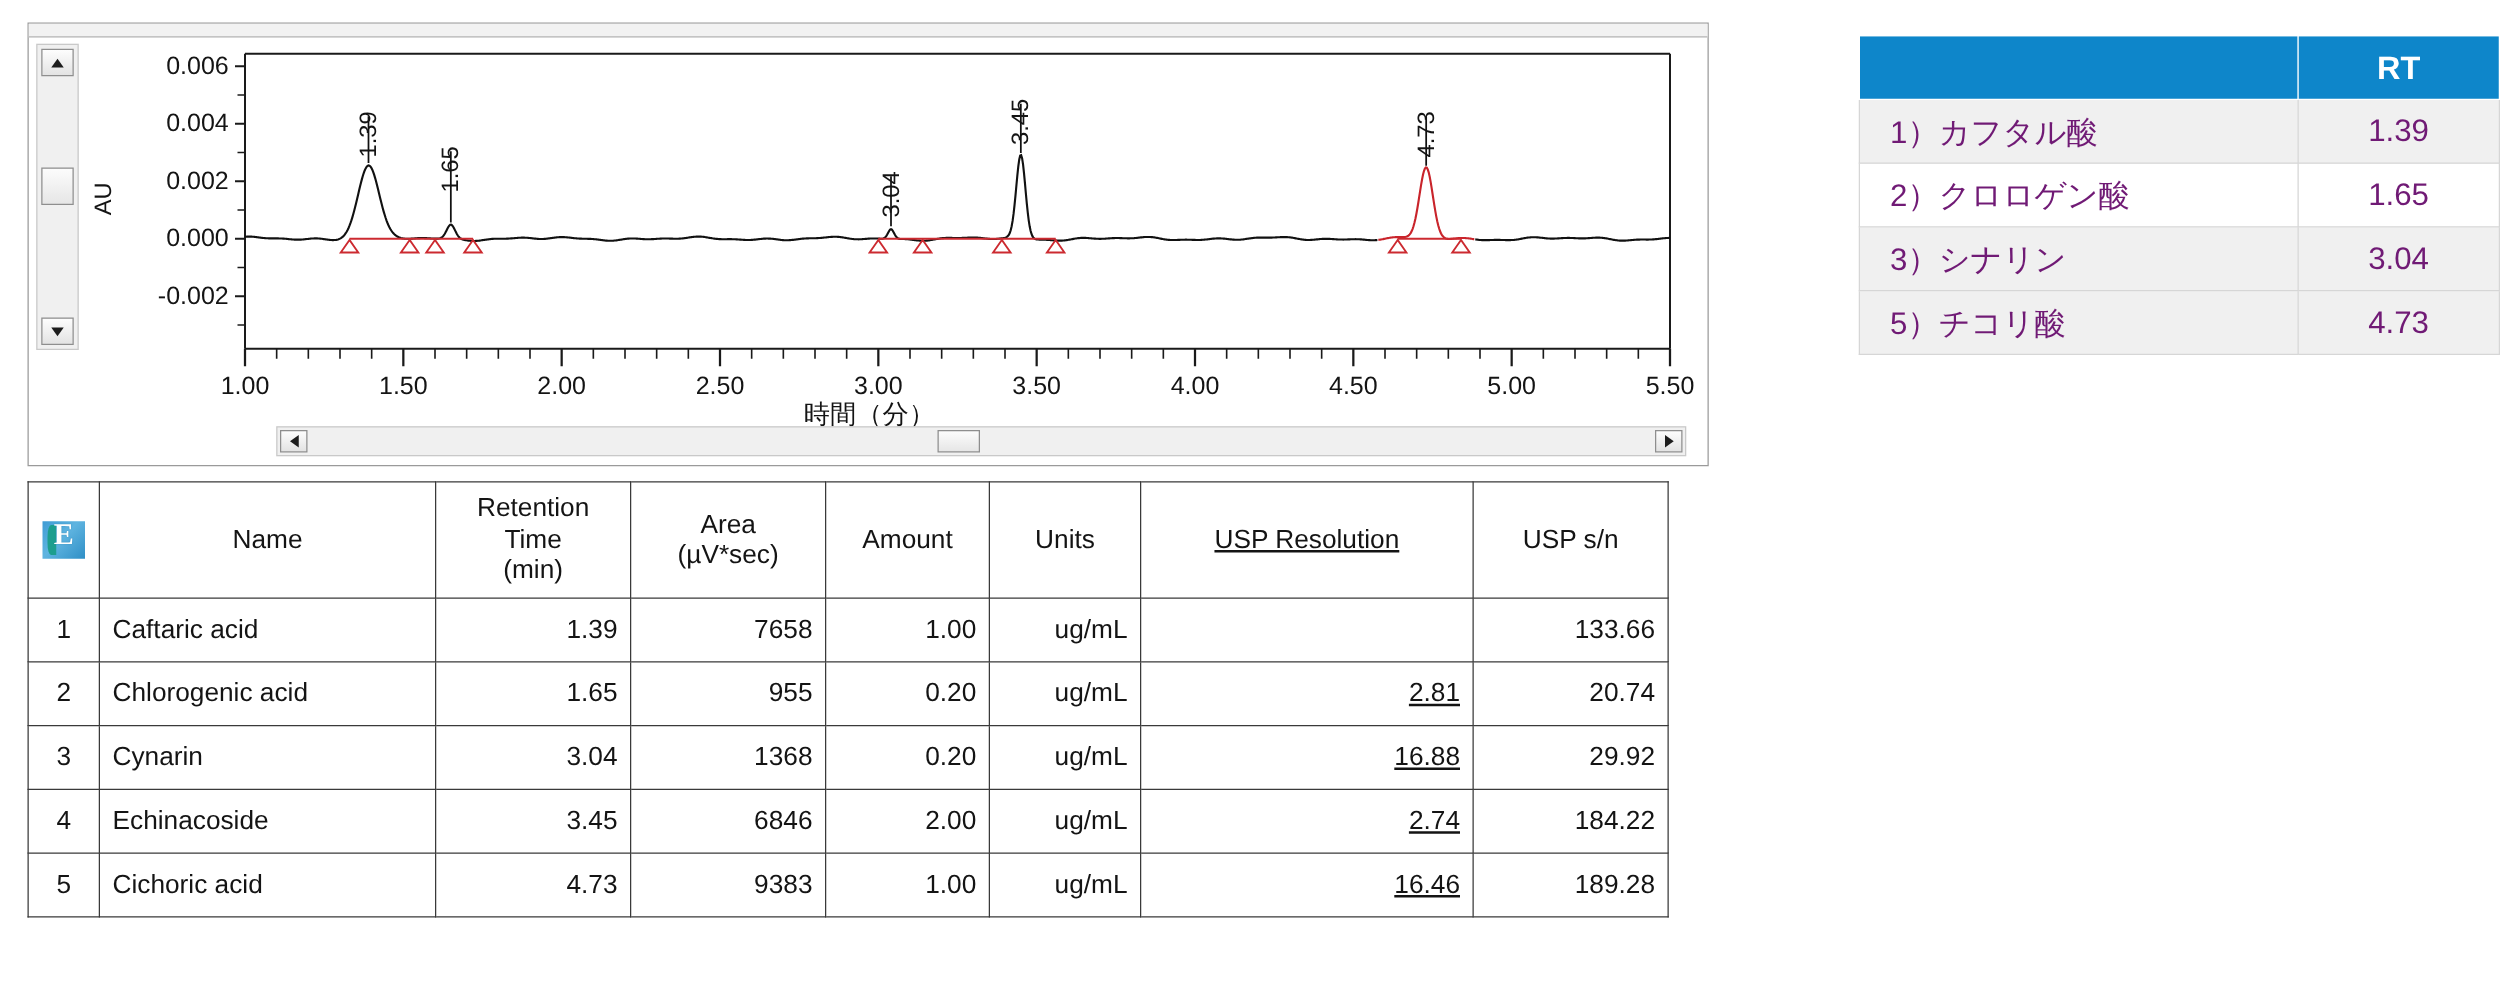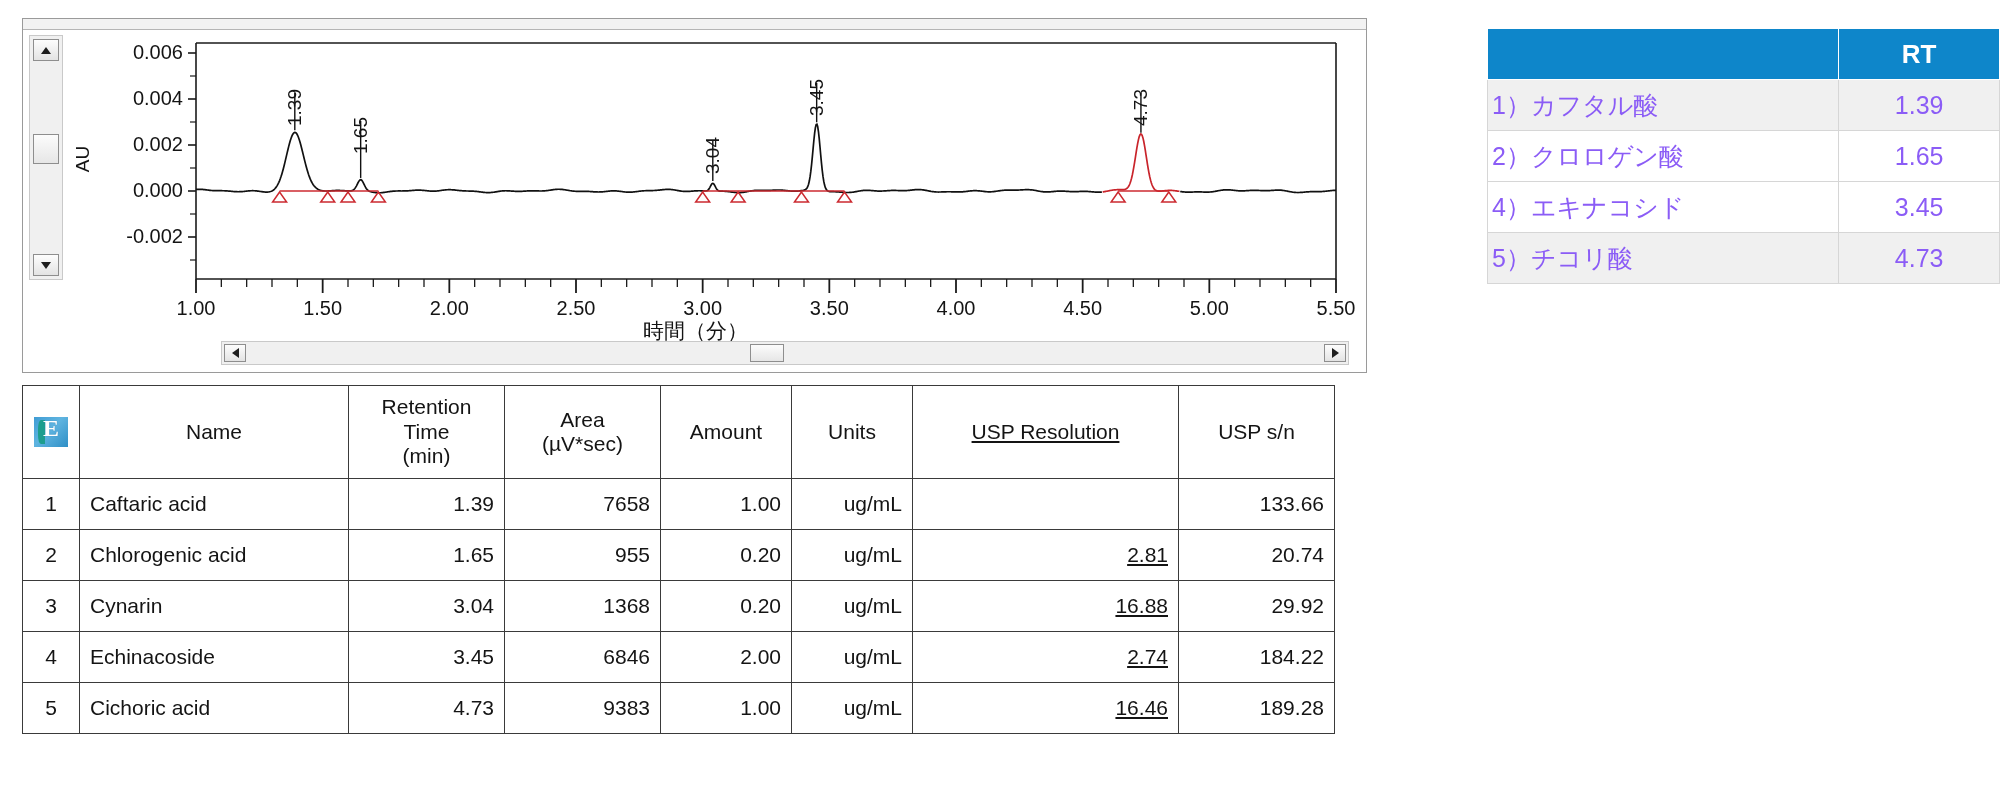--- a/index.html
+++ b/index.html
@@ -117,22 +117,22 @@
     font-size:25px;
     margin-left:39px;
   }
   #legend-table th{
     background:#0e86ca;color:#ffffff;font-weight:bold;
     height:48px;font-size:26px;border:1px solid #ffffff;
   }
   #legend-table th.lg-name{width:355px;}
   #legend-table th.lg-rt{width:160px;}
   #legend-table td{
-    height:50px;border:1px solid #d6d6d6;color:#8b5cf6;
-    padding:0 4px;
+    height:50px;border:1px solid #d6d6d6;color:#701a75;
+    padding:0 24px;
   }
   #legend-table td.lg-name{text-align:left;}
   #legend-table td.lg-rt{text-align:center;}
   #legend-table tr.alt td{background:#f0f0f0;}
   #legend-table tr.plain td{background:#ffffff;}
 </style>
 </head>
 <body>
 
 <div id="chrom-window">
@@ -381,22 +381,22 @@
   </thead>
   <tbody id="legend-body">
       <tr class="alt">
         <td class="lg-name">1）カフタル酸</td>
         <td class="lg-rt">1.39</td>
       </tr>
       <tr class="plain">
         <td class="lg-name">2）クロロゲン酸</td>
         <td class="lg-rt">1.65</td>
       </tr>
-      <tr class="plain">
-        <td class="lg-name">4）エキナコシド</td>
-        <td class="lg-rt">3.45</td>
+      <tr class="alt">
+        <td class="lg-name">3）シナリン</td>
+        <td class="lg-rt">3.04</td>
       </tr>
       <tr class="alt">
         <td class="lg-name">5）チコリ酸</td>
         <td class="lg-rt">4.73</td>
       </tr>
     </tbody>
 </table>
 
 </body></html>

